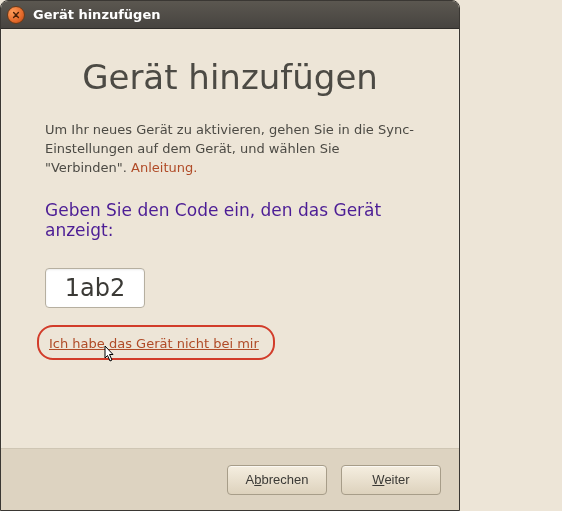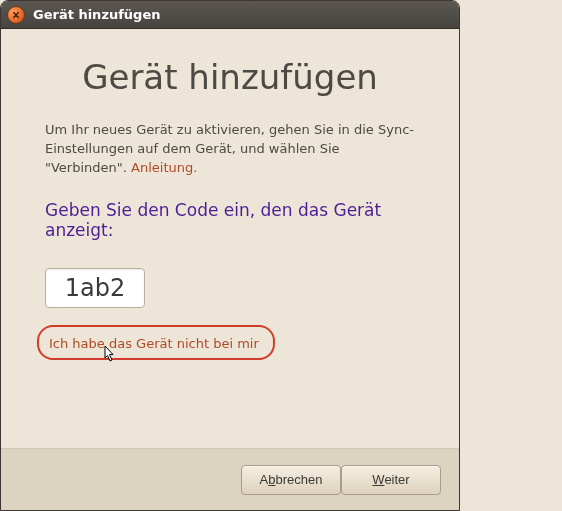--- a/index.html
+++ b/index.html
@@ -61,21 +61,21 @@
   .anleit {
     color: #b04b27;
     cursor: pointer;
   }
   .prompt {
     font-size: 17px;
     color: #4c1d95;
     margin-bottom: 28px;
   }
   .codes {
-    display: flex; flex-direction: column; 
+    display: flex; flex-direction: row; align-items: center;
     gap: 22px;
   }
   .code-input {
     width: 100px; height: 40px;
     font-size: 24px;
     text-align: center;
     font-family: inherit;
     color: #3b3a36;
     background: #fff;
     border: 1px solid #b6afa0;
@@ -87,34 +87,36 @@
     left: 36px; bottom: 88px;
   }
   .link-highlight {
     border: 2px solid #d23c2a;
     border-radius: 16px;
     padding: 6px 14px 6px 10px;
     display: inline-block;
   }
   .bottom-link {
     color: #b04b27;
+    text-decoration: underline;
     font-size: 13px;
     cursor: pointer;
   }
   .cursor {
     position: absolute;
     left: 98px; bottom: 76px;
     pointer-events: none;
   }
   .cursor svg { width: 20px; height: 24px; }
   .button-bar {
     height: 62px;
     background: #ddd3c1;
     border-top: 1px solid #cfc6b4;
     display: flex; align-items: center; justify-content: flex-end;
+    gap: 14px;
     padding: 0 18px;
   }
   .btn {
     min-width: 100px; height: 30px;
     padding: 0 14px;
     background: linear-gradient(to bottom, #f5eee0, #ddd2bd);
     border: 1px solid #a79d89;
     border-radius: 4px;
     font-size: 13px;
     color: #3b3a36;

